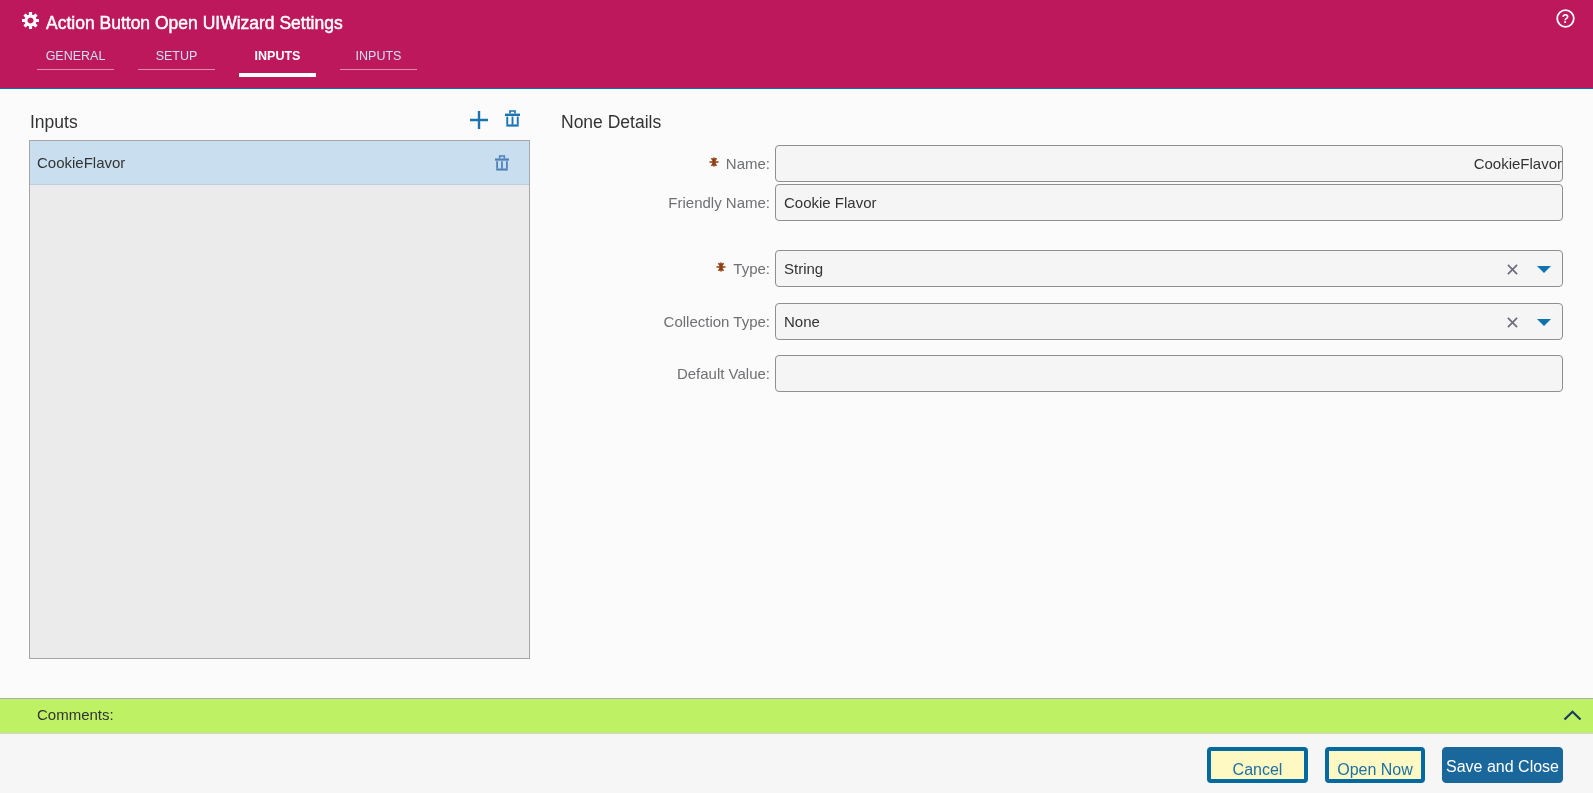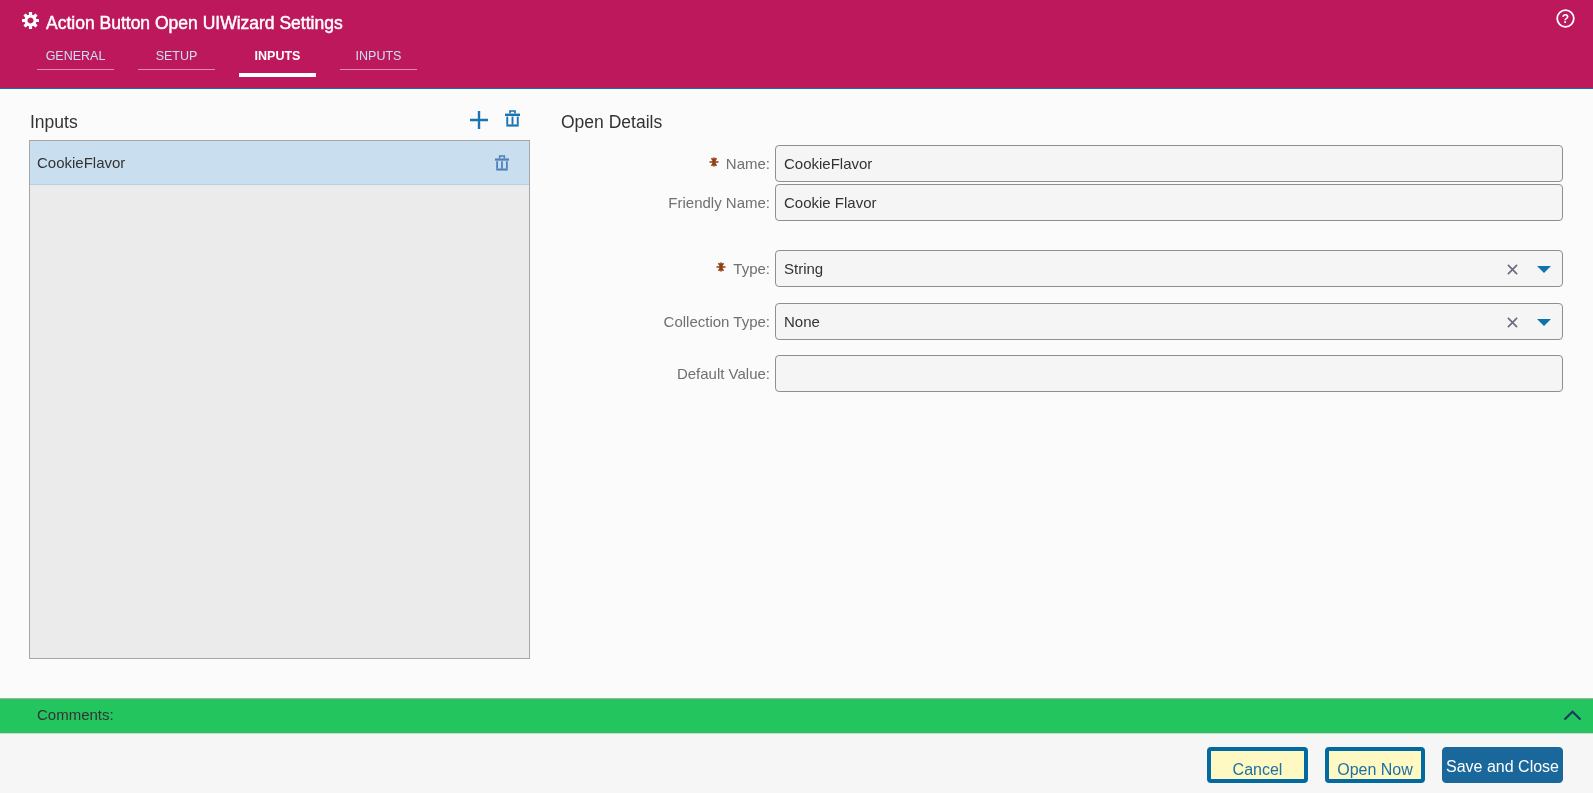--- a/index.html
+++ b/index.html
@@ -27,21 +27,21 @@
 .frow { position:absolute; left:560px; width:1003px; height:37px; }
 .flabel { position:absolute; right:793px; top:0; height:37px; line-height:37px; font-size:15px; color:#6e7073; white-space:nowrap; }
 .req { display:inline-block; width:10px; height:10px; margin-right:7px; position:relative; top:-2px; }
 .req svg { display:block; }
 .finput { position:absolute; left:215px; top:0; width:788px; height:37px; background:#f5f5f5; border:1px solid #8f8f8f; border-radius:4px; font-size:15px; color:#333333; line-height:35px; padding-left:8px; }
 .ddx { position:absolute; right:44px; top:13px; }
 .ddcaret { position:absolute; right:11px; top:15px; width:0; height:0; border-left:7px solid transparent; border-right:7px solid transparent; border-top:7px solid #0f73ae; }
 
 
 .divider1 { position:absolute; left:0; top:698px; width:1593px; height:1px; background:#ababab; }
-.comments { position:absolute; left:0; top:699px; width:1593px; height:34px; background:#22c55e; }
+.comments { position:absolute; left:0; top:699px; width:1593px; height:34px; background:#bef264; }
 .comments .lbl { position:absolute; left:37px; top:7px; font-size:15px; color:#333333; }
 .divider2 { position:absolute; left:0; top:733px; width:1593px; height:1px; background:#d2d2d2; }
 .footer { position:absolute; left:0; top:734px; width:1593px; height:59px; background:#f6f6f6; }
 .btn { position:absolute; top:13px; height:36px; border-radius:4px; font-size:16px; text-align:center; line-height:38px; background:#fef9c3; border:4px solid #0369a1; color:#1d6fa5; }
 .btn.primary { background:#1a679c; border:1px solid #1a679c; color:#ffffff; }
 </style>
 </head>
 <body>
 <div class="stage">
 
@@ -92,23 +92,23 @@
           <rect x="0" y="3.6" width="15" height="2.4"></rect>
           <rect x="1.3" y="6.6" width="1.9" height="8"></rect>
           <rect x="6.55" y="6.6" width="1.9" height="8"></rect>
           <rect x="11.8" y="6.6" width="1.9" height="8"></rect>
           <rect x="1.3" y="14.4" width="12.4" height="2.2"></rect>
         </g>
       </svg>
     </div>
   </div>
 
-  <div class="phead" style="left:561px; top:112px;">Open Details</div>
+  <div class="phead" style="left:561px; top:112px;">None Details</div>
 
-  <div class="frow" style="top:145px;">
+  <div class="frow" style="top:145px;text-align:right;">
     <div class="flabel"><span class="req"><svg width="10" height="10" viewBox="0 0 10 10">
             <path d="M0.5 5 H9.5 M2.6 1.1 L7.4 8.9 M7.4 1.1 L2.6 8.9 M5 0.5 V9.5" stroke="#8f3f12" stroke-width="1.7" fill="none"></path>
           </svg></span>Name:</div>
     <div class="finput">CookieFlavor</div>
   </div>
   <div class="frow" style="top:184px;">
     <div class="flabel">Friendly Name:</div>
     <div class="finput">Cookie Flavor</div>
   </div>
   <div class="frow" style="top:303px;">

